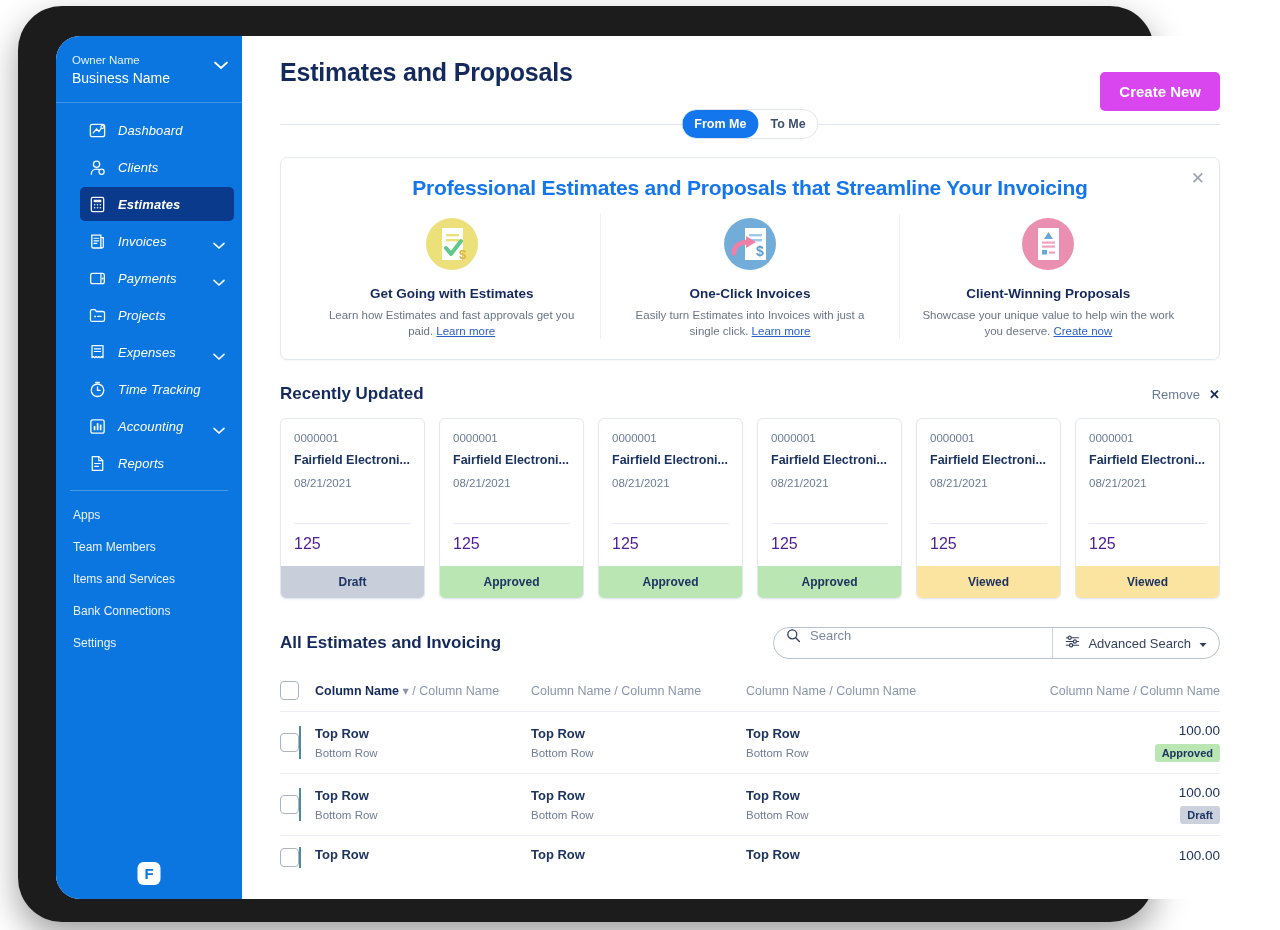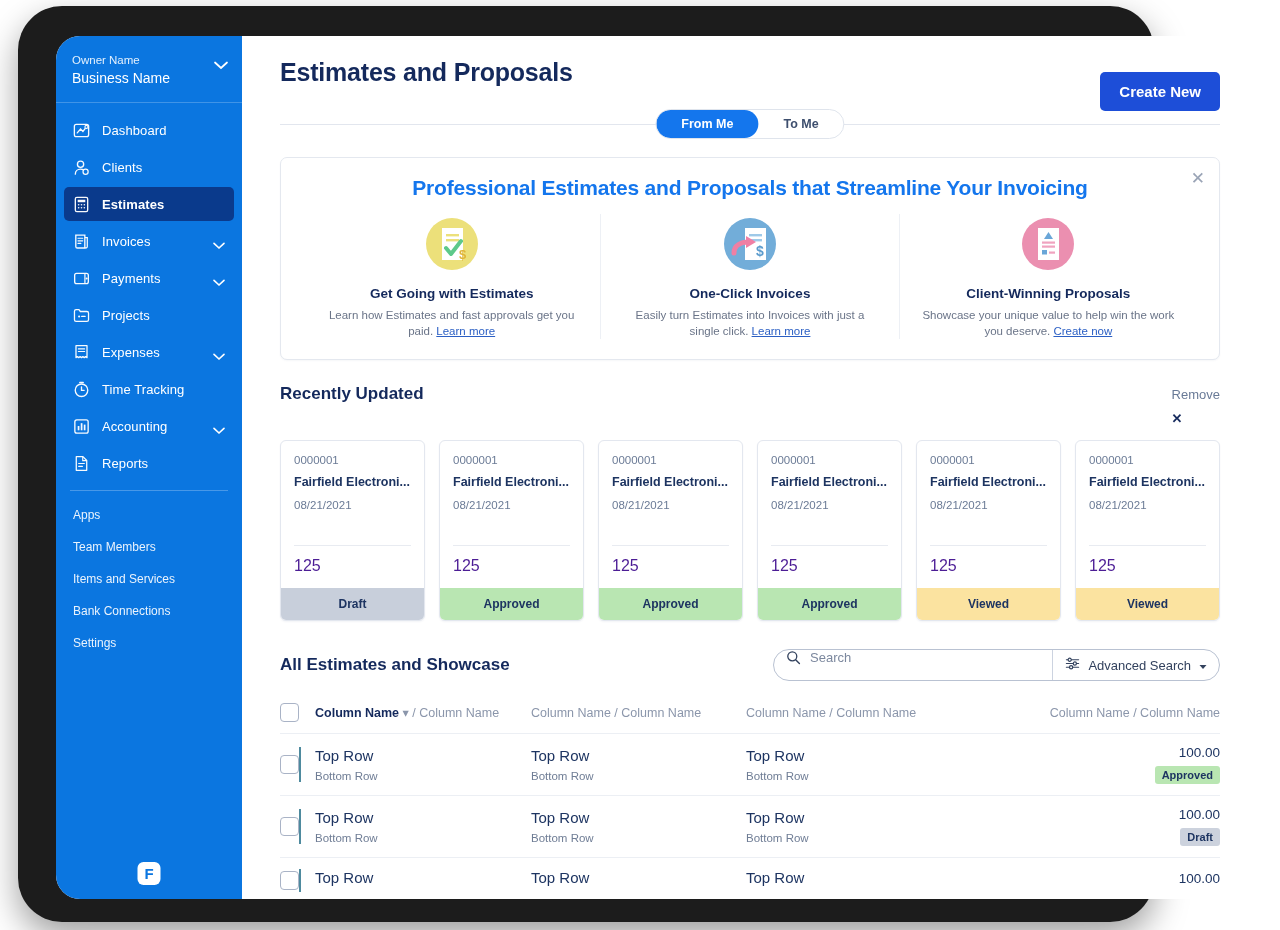--- a/index.html
+++ b/index.html
@@ -36,21 +36,21 @@
     color: #ffffff;
     position: relative;
     flex: 0 0 186px;
   }
   .biz-header { padding: 16px 16px 14px 16px; position: relative; }
   .biz-owner { font-size: 11.5px; color: #e3f0fd; line-height: 16px; }
   .biz-name  { font-size: 14px; font-weight: normal; color: #ffffff; line-height: 19px; margin-top: 1px; }
   .biz-chev  { position: absolute; right: 14px; top: 20px; }
   .hdr-divider { height: 1px; background: rgba(255,255,255,0.22); margin: 0 0px; }
 
-  .nav { padding: 10px 8px 0 8px; }
+  .nav { padding: 10px 8px 0 24px; font-style: italic; }
   .nav-item {
     display: flex; align-items: center;
     height: 34px; padding: 0 8px; margin-bottom: 3px;
     border-radius: 5px; cursor: pointer; position: relative;
   }
   .nav-item.active { background: #0a3a8c; }
   .nav-ico { width: 19px; height: 19px; flex: 0 0 19px; margin-right: 11px; opacity: .97; }
   .nav-label { font-size: 13px; color: #ffffff; letter-spacing: .1px; }
   .nav-item.active .nav-label { font-weight: bold; }
   .nav-chev { position: absolute; right: 9px; top: 12px; }
@@ -73,36 +73,36 @@
 
   
   #main {
     flex: 1; background: #ffffff;
     padding: 22px 24px 0 38px;
     overflow: hidden; position: relative;
   }
   .page-title { font-size: 25px; font-weight: bold; color: #14295c; letter-spacing: -.2px; }
   .btn-create {
     position: absolute; right: 24px; top: 36px;
-    background: #1d4ed8; color: #fff;
+    background: #d946ef; color: #fff;
     font-size: 15px; font-weight: bold;
     padding: 11px 19px; border-radius: 5px; border: none; cursor: pointer;
   }
 
   
   .tabrow { position: relative; margin-top: 22px; height: 30px; }
   .tabrow-line { position: absolute; left: 0; right: 0; top: 15px; height: 1px; background: #e2e6ee; }
   .tabpill {
     position: absolute; left: 50%; transform: translateX(-50%); top: 0;
     display: flex; background: #fff; border: 1px solid #dfe4ec;
     border-radius: 16px; height: 30px; overflow: hidden;
   }
   .tabpill .tab {
     font-size: 12.5px; font-weight: bold; color: #3e4f6e;
-    padding: 0 25px; display: flex; align-items: center; cursor: pointer;
+    padding: 0 12px; display: flex; align-items: center; cursor: pointer;
   }
   .tabpill .tab.sel { background: #1476ed; color: #fff; border-radius: 16px; }
 
   
   .promo {
     margin-top: 18px; border: 1px solid #e4e8ef; border-radius: 7px;
     background: #fff; padding: 18px 22px 20px 22px; position: relative;
     box-shadow: 0 1px 2px rgba(20,41,92,0.04);
   }
   .promo-close {
@@ -120,21 +120,21 @@
   .promo-col + .promo-col { border-left: 1px solid #edf0f5; }
   .promo-icon { margin: 0 auto 12px auto; width: 60px; height: 60px; }
   .promo-h { font-size: 13.5px; font-weight: bold; color: #14295c; margin-bottom: 6px; }
   .promo-p { font-size: 11.5px; color: #6a7governing; }
   .promo-p { font-size: 11.5px; color: #6a7488; line-height: 16px; }
   .promo-p a { color: #2b5fc4; text-decoration: underline; }
 
   
   .sec-row { display: flex; align-items: baseline; margin-top: 24px; }
   .sec-title { font-size: 17px; font-weight: bold; color: #14295c; }
-  .sec-right { margin-left: auto; display: flex; align-items: flex-start; gap: 9px; cursor: pointer; flex-direction: column; }
+  .sec-right { margin-left: auto; display: flex; align-items: flex-end; gap: 9px; cursor: pointer; }
   .sec-remove { font-size: 13px; color: #697a97; }
   .sec-x { font-size: 13px; font-weight: bold; color: #14295c; }
 
   .cards { display: flex; gap: 14px; margin-top: 14px; }
   .card {
     flex: 1; background: #fff; border: 1px solid #e3e7ef; border-radius: 6px;
     overflow: hidden; display: flex; flex-direction: column; min-width: 0;
     box-shadow: 0 1px 2px rgba(20,41,92,.05);
   }
   .card-body { padding: 13px 13px 0 13px; flex: 1; }
@@ -181,21 +181,21 @@
   }
   .th { font-size: 12.5px; color: #8b96ab; }
   .th b { color: #14295c; font-weight: bold; }
   .tcol1 { flex: 0 0 232px; padding-left: 16px; }
   .tcol2 { flex: 0 0 215px; }
   .tcol3 { flex: 0 0 270px; }
   .tcol4 { flex: 1; text-align: right; }
 
   .trow { display: flex; align-items: center; border-top: 1px solid #eceff4; padding: 11px 0; }
   .tcell-bar { border-left: 2.5px solid #4e8a9e; padding-left: 14px; }
-  .ttop { font-size: 15px; color: #1d3461; margin-bottom: 6px; }
+  .ttop { font-size: 13px; color: #1d3461; margin-bottom: 6px; font-weight: bold; }
   .tbot { font-size: 11.5px; color: #6f7d95; }
   .tamt { font-size: 13.5px; color: #1d3461; margin-bottom: 5px; }
   .badge {
     display: inline-block; font-size: 11px; font-weight: bold; color: #1d3461;
     padding: 3px 7px; border-radius: 3px;
   }
   .bg-approved { background: #b9e6b2; }
   .bg-draft    { background: #ccd2dd; }
 </style>
 </head>
@@ -508,21 +508,21 @@
           <div class="card-client">Fairfield Electroni...</div>
           <div class="card-date">08/21/2021</div>
           <div class="card-hr"></div>
         </div>
         <div class="card-amt">125</div>
         <div class="card-status st-viewed">Viewed</div>
       </div>
     </div>
 
     <div class="all-row">
-      <div class="all-title">All Estimates and Showcase</div>
+      <div class="all-title">All Estimates and Invoicing</div>
       <div class="searchwrap">
         <div class="searchbox">
           <span>
             <svg width="15" height="15" viewBox="0 0 16 16">
                   <circle cx="6.7" cy="6.7" r="4.8" fill="none" stroke="#33425e" stroke-width="1.4"></circle>
                   <path d="M10.3 10.3 L14.3 14.3" stroke="#33425e" stroke-width="1.5" stroke-linecap="round"></path>
                 </svg>
           </span>
           <input class="search-input" type="text" placeholder="Search" style="">
         </div>

